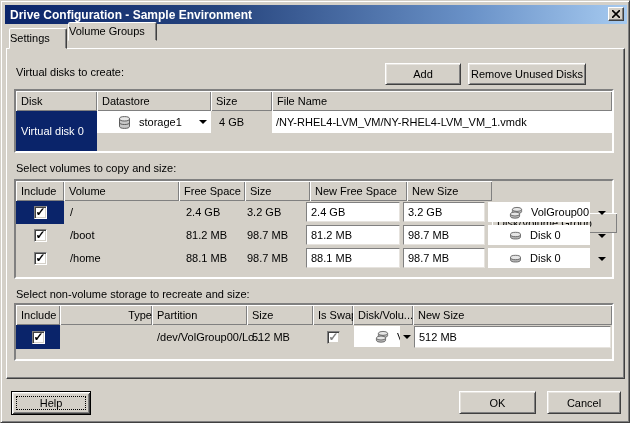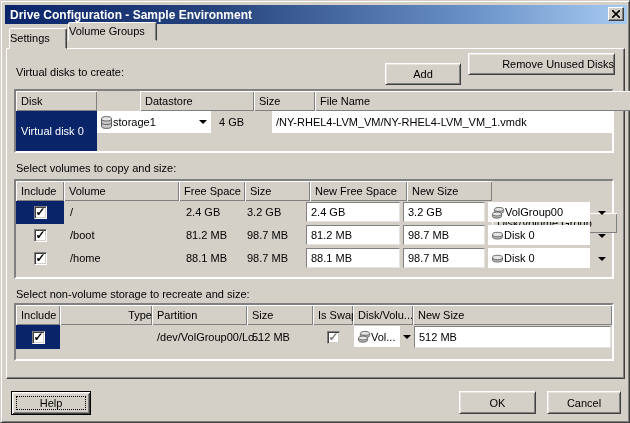--- a/index.html
+++ b/index.html
@@ -43,22 +43,22 @@
   .thead{position:absolute;left:0;top:0;height:20px;display:flex;}
   .th{height:20px;background:var(--dlg);padding:4px 0 0 5px;white-space:nowrap;overflow:hidden;
     box-shadow:inset 1px 1px 0 #ffffff, inset -1px -1px 0 #808080;}
   .row{position:absolute;left:0;width:596px;}
   .cell{position:absolute;white-space:nowrap;}
   .sel-cell{position:absolute;background:var(--sel-bg);color:#fff;display:flex;align-items:center;}
   .sel-cell .txt{padding-left:5px;}
   .inc-cell{position:absolute;display:flex;align-items:center;justify-content:center;}
   .input{position:absolute;background:#fff;border:1px solid;border-color:#808080 #e6e3de #e6e3de #808080;
     padding:3px 0 0 4px;white-space:nowrap;overflow:hidden;}
-  .combo{position:absolute;background:#fff;display:flex;align-items:center;gap:0;
-    padding-left:3px;white-space:nowrap;overflow:hidden;}
+  .combo{position:absolute;background:#fff;display:flex;align-items:center;gap:8px;
+    padding-left:21px;white-space:nowrap;overflow:hidden;}
   .arr{width:0;height:0;border-left:4px solid transparent;border-right:4px solid transparent;
     border-top:4px solid #000;display:inline-block;}
   .arr-box{position:absolute;display:flex;align-items:center;justify-content:center;}
   .combo .arr{margin-left:auto;margin-right:4px;}
   
   .check{position:relative;width:13px;height:13px;background:#fff;display:inline-block;
     border:1px solid;border-color:#808080 #ffffff #ffffff #808080;
     box-shadow:inset 1px 1px 0 #404040, inset -1px -1px 0 #d4d0c8;}
   .check.checked::after{content:"\2713";position:absolute;left:1px;top:-2px;
     font-size:12px;font-weight:bold;color:#000;}
@@ -86,26 +86,26 @@
     <span>Settings</span>
   </div>
   <div class="tab tab-inactive">
     <span>Volume Groups</span>
   </div>
 
   <div class="panel">
 
     <span class="lbl" style="left:9px;top:17px;">Virtual disks to create:</span>
     <button class="btn" style="left:378px;top:14px;width:76px;height:22px;">Add</button>
-    <button class="btn" style="left:461px;top:4px;width:147px;height:22px;text-align:right;">Remove Unused Disks</button>
+    <button class="btn" style="left:461px;top:14px;width:118px;height:22px;">Remove Unused Disks</button>
 
     <div class="tbl" style="left:7px;top:40px;width:600px;height:64px;">
       <div class="thead">
         <div class="th" style="width:81px;">Disk</div>
-        <div class="th" style="width:114px;margin-left:43px;">Datastore</div>
+        <div class="th" style="width:114px;">Datastore</div>
         <div class="th" style="width:61px;">Size</div>
         <div class="th" style="width:340px;">File Name</div>
       </div>
       <div class="row" style="top:20px;height:22px;">
         <span class="sel-cell" style="left:0;top:0;width:81px;height:40px;">
           <span class="txt">Virtual disk 0</span>
         </span>
         <span class="combo" style="left:81px;top:0;width:114px;height:22px;">
           <span>
             <svg width="13" height="13" viewBox="0 0 13 13">

